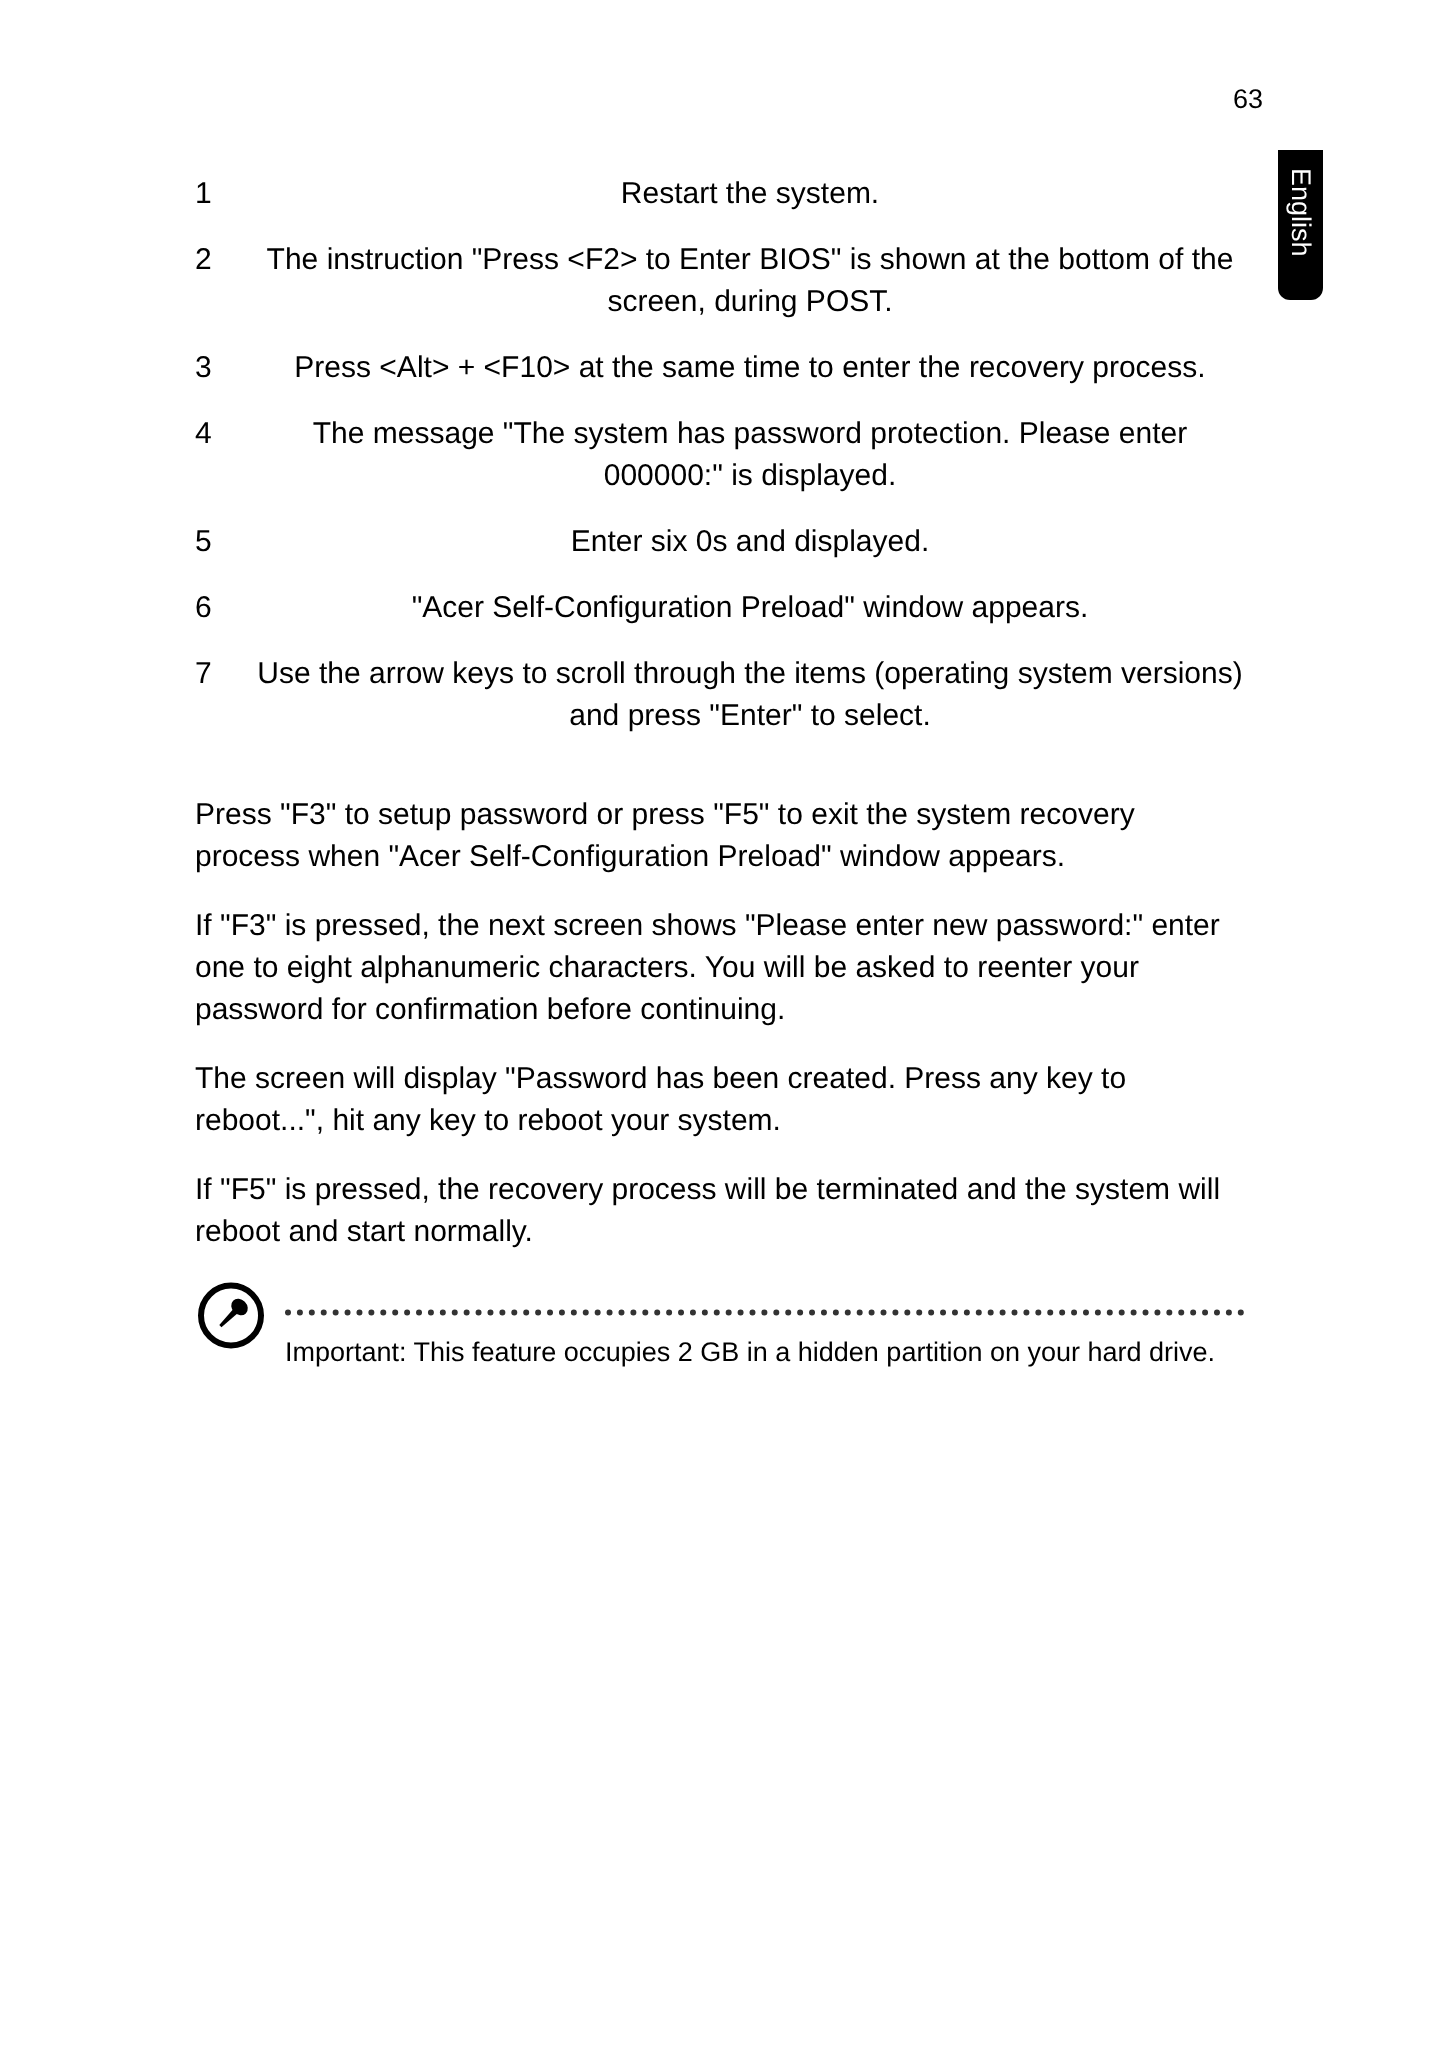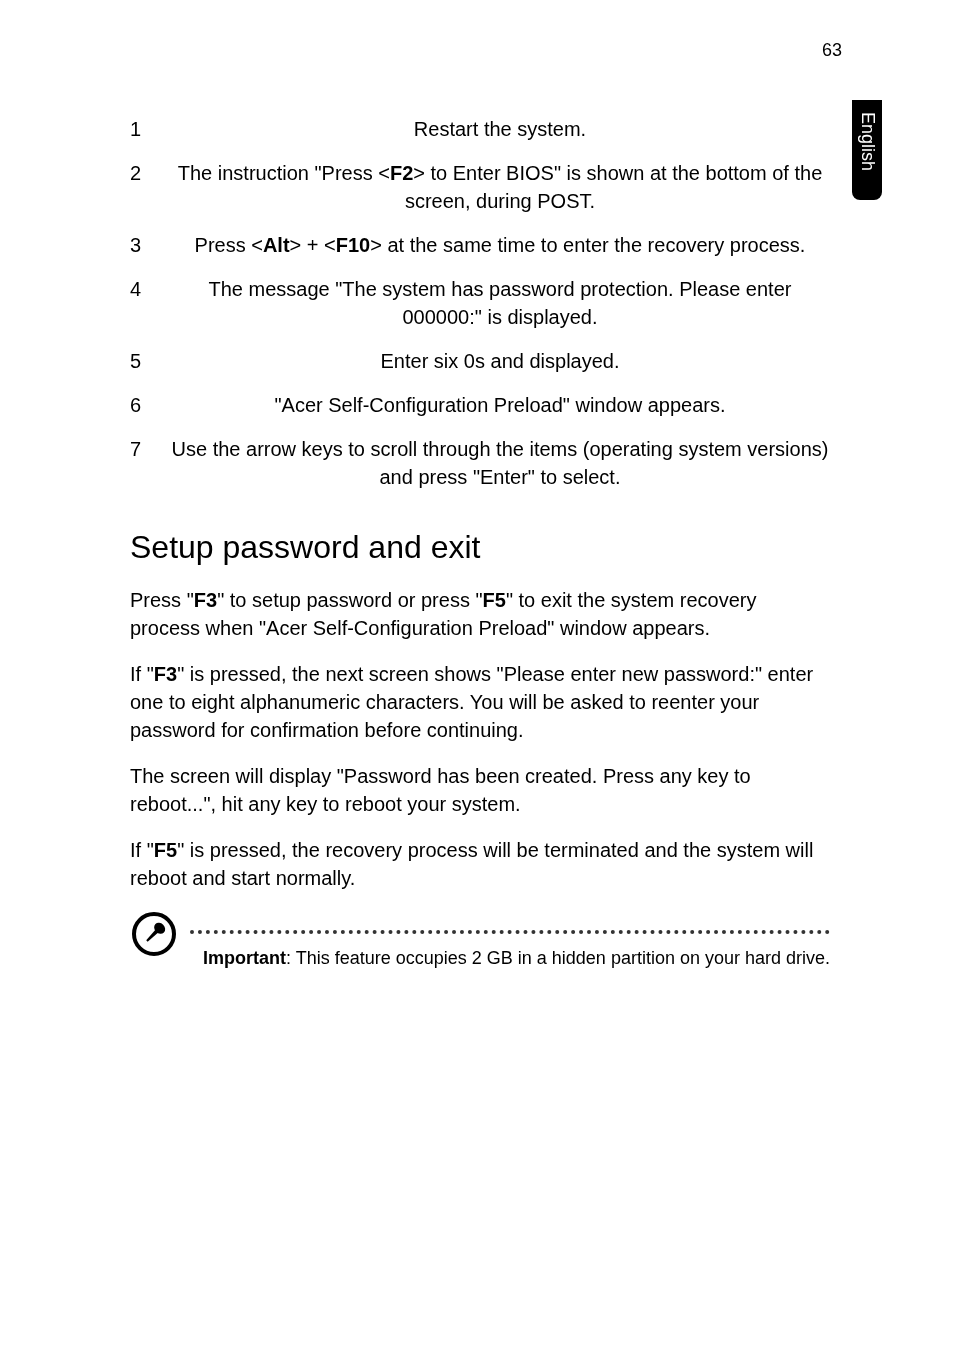--- a/index.html
+++ b/index.html
@@ -10,21 +10,21 @@
     body {
       width: 954px;
       height: 1369px;
       background: #fff;
       font-family: Arial, Helvetica, sans-serif;
       color: #000;
       position: relative;
     }
     .page-number {
       position: absolute;
-      top: 40px;
+      top: 56px;
       right: 112px;
       font-size: 18px;
     }
     .side-tab {
       position: absolute;
       top: 100px;
       right: 72px;
       width: 30px;
       height: 100px;
       background: #000;
@@ -68,27 +68,26 @@
       font-weight: normal;
       margin-bottom: 20px;
       margin-top: 10px;
     }
     .para {
       font-size: 20px;
       line-height: 1.4;
       margin-bottom: 18px;
     }
     .bold {
-      font-weight: bold;
+      font-weight: normal;
     }
     .callout {
       display: flex;
       align-items: flex-start;
       margin-top: 10px;
-      text-align: right;
     }
     .callout-icon {
       width: 48px;
       height: 48px;
       flex-shrink: 0;
       margin-right: 12px;
     }
     .callout-body {
       flex: 1;
       padding-top: 6px;
@@ -137,21 +136,20 @@
       <li>
         <span class="num">6</span>
         <span class="text"><span>"Acer Self-Configuration Preload" window appears.</span></span>
       </li>
       <li>
         <span class="num">7</span>
         <span class="text"><span>Use the arrow keys to scroll through the items (operating system versions) and press "Enter" to select.</span></span>
       </li>
     </ol>
 
-  <h2 class="heading">Setup password and exit</h2>
 
   <div id="paragraphs-container">
       <p class="para"><span>Press "</span><span class="bold">F3</span><span>" to setup password or press "</span><span class="bold">F5</span><span>" to exit the system recovery process when "Acer Self-Configuration Preload" window appears.</span></p>
       <p class="para"><span>If "</span><span class="bold">F3</span><span>" is pressed, the next screen shows "Please enter new password:" enter one to eight alphanumeric characters. You will be asked to reenter your password for confirmation before continuing.</span></p>
       <p class="para"><span>The screen will display "Password has been created. Press any key to reboot...", hit any key to reboot your system.</span></p>
       <p class="para"><span>If "</span><span class="bold">F5</span><span>" is pressed, the recovery process will be terminated and the system will reboot and start normally.</span></p>
     </div>
 
   <div class="callout">
     <div class="callout-icon">

